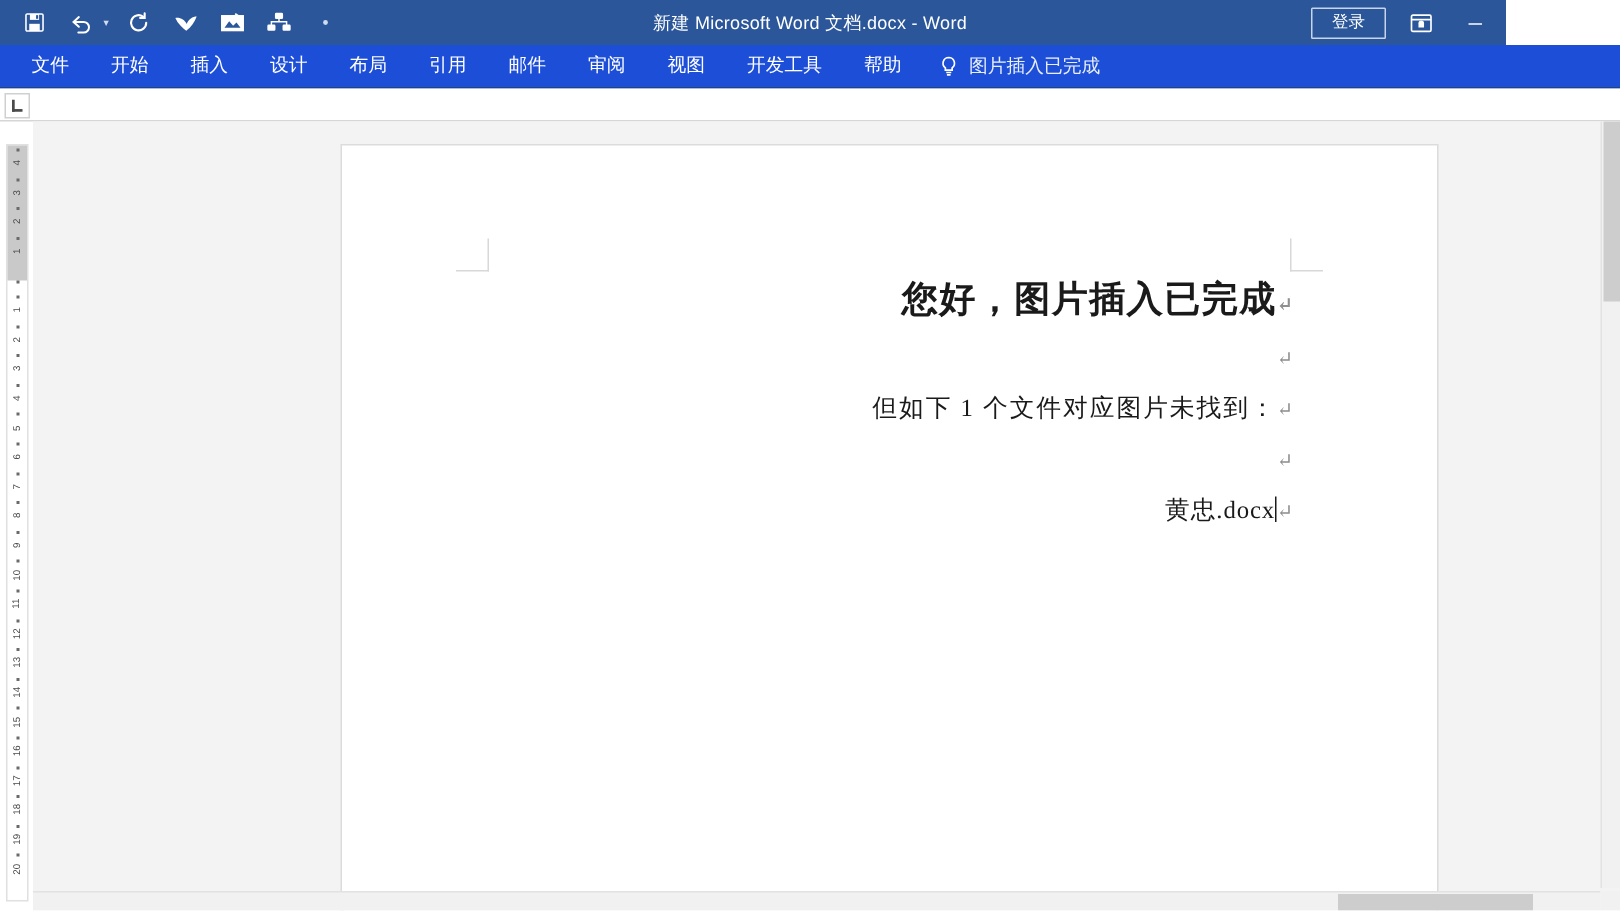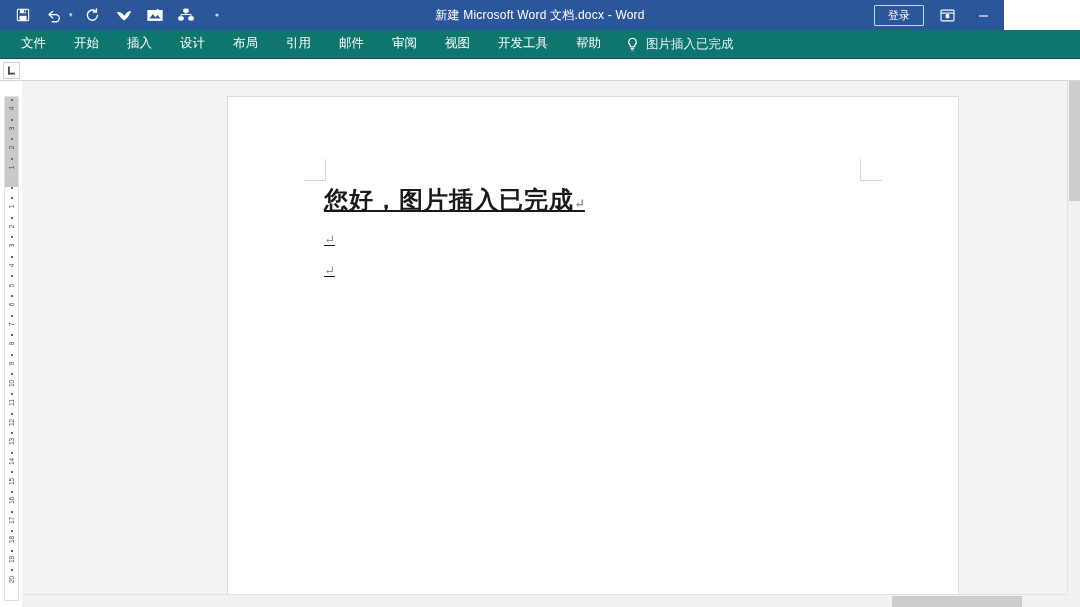--- a/index.html
+++ b/index.html
@@ -42,21 +42,21 @@
     border: 1px solid #c7d5ea; color: #ffffff;
     font-size: 11px; padding: 2px 13px 3px; border-radius: 1px;
     background: transparent; line-height: 14px;
   }
   .ribbon-display, .win-min { color: #fff; width: 26px; height: 24px;
     display: flex; align-items: center; justify-content: center; }
 
   
   .tabbar {
     position: absolute; top: 30px; left: 0; width: 1080px; height: 29px;
-    background: #0f766e;
+    background: #1d4ed8;
     display: flex; align-items: center;
     border-bottom: 1px solid #1f4480;
   }
   .tab {
     color: #ffffff; font-size: 12.5px;
     padding: 4px 13px 5px; margin: 0 1px;
     white-space: nowrap;
   }
   .tab.first { margin-left: 8px; }
   .tellme { display: flex; align-items: center; gap: 6px; margin-left: 10px; }
@@ -138,21 +138,21 @@
   .mcorner i { position: absolute; background: #d8d8d8; }
   .mcorner.tl i.h { left: 0; top: 21px; width: 22px; height: 1px; }
   .mcorner.tl i.v { left: 21px; top: 0; width: 1px; height: 22px; }
   .mcorner.tr i.h { left: 0; top: 21px; width: 22px; height: 1px; }
   .mcorner.tr i.v { left: 0; top: 0; width: 1px; height: 22px; }
 
   .doc-body {
     position: absolute; top: 86px; left: 96px; width: 538px;
     font-family: "Liberation Serif", "DejaVu Serif", serif;
   }
-  .doc-line { text-align: left; color: #1a1a1a; text-decoration: underline; }
+  .doc-line { text-align: right; color: #1a1a1a; }
   .doc-h1 {
     font-size: 24px; font-weight: bold; letter-spacing: 1px;
     line-height: 34px; margin-bottom: 3px;
   }
   .doc-blank { height: 31px; line-height: 31px; font-size: 15px; }
   .doc-p {
     font-size: 16.5px; line-height: 36px; letter-spacing: 1.3px;
   }
   .doc-file { font-size: 16.5px; line-height: 36px; letter-spacing: .6px; }
   .pilcrow { color: #8f8f8f; font-size: 13px; letter-spacing: 0; }
@@ -474,25 +474,31 @@
 
         <div class="doc-line doc-h1">
           <span>您好，图片插入已完成</span><span class="pilcrow">↵</span>
         </div>
 
         <div class="doc-line doc-blank">
           <span class="pilcrow">↵</span>
         </div>
 
 
+        <div class="doc-line doc-p">
+          <span>但如下 1 个文件对应图片未找到：</span><span class="pilcrow">↵</span>
+        </div>
 
         <div class="doc-line doc-blank">
           <span class="pilcrow">↵</span>
         </div>
 
+        <div class="doc-line doc-file">
+          <span>黄忠.docx</span><span class="caret"></span><span class="pilcrow">↵</span>
+        </div>
 
       </div>
     </div>
   </div>
 
   <div class="vscroll">
     <div class="thumb"></div>
   </div>
   <div class="hscroll">
     <div class="thumb"></div>

